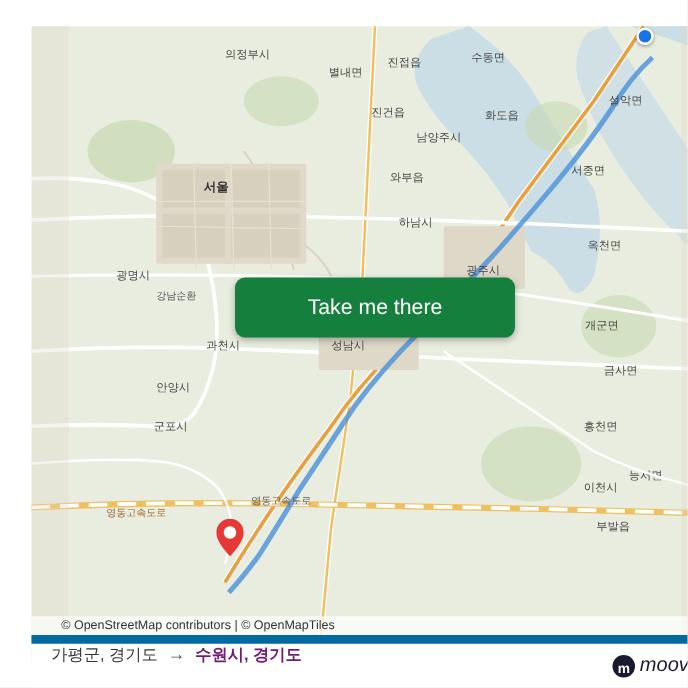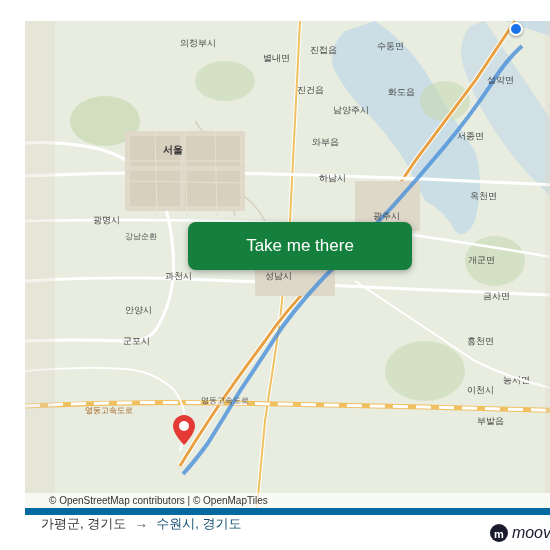--- a/index.html
+++ b/index.html
@@ -75,22 +75,22 @@
     }
 
     #footer-arrow {
       font-size: 14px;
       color: #555;
       margin: 0 8px;
     }
 
     #footer-to {
       font-size: 13px;
-      color: #0c4a6e;
-      font-weight: 400;
+      color: #701a75;
+      font-weight: 700;
     }
 
     #moovit-logo {
       margin-left: auto;
       font-size: 18px;
       font-weight: bold;
       color: #1a1a2e;
       display: flex;
       align-items: center;
       gap: 3px;

